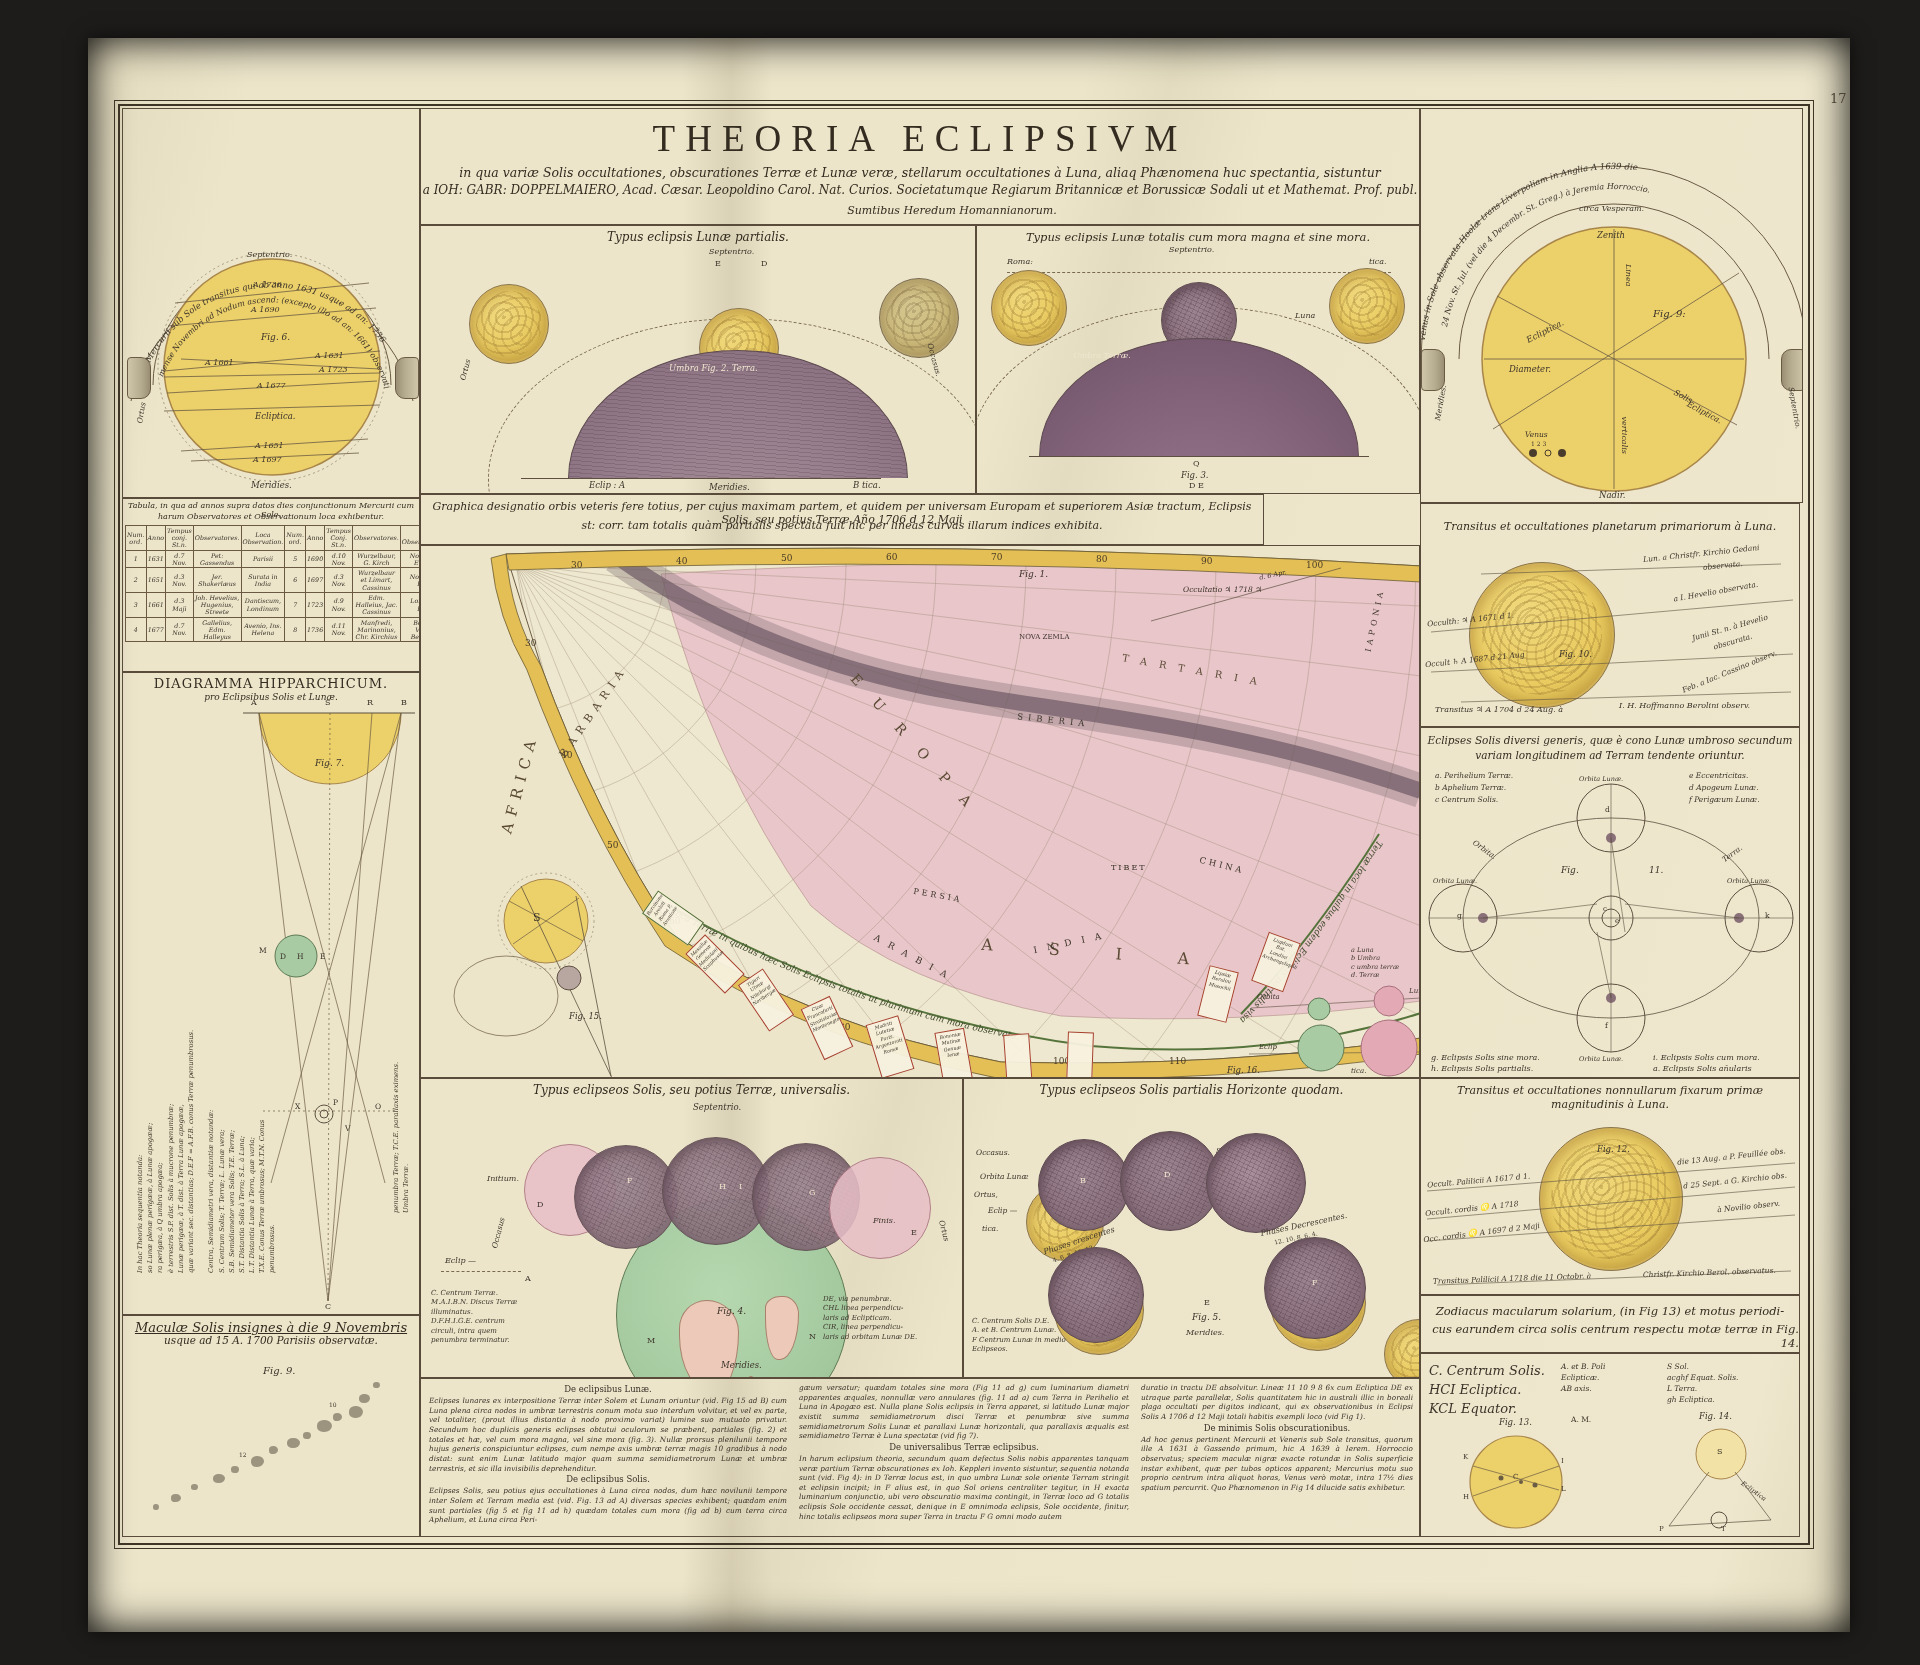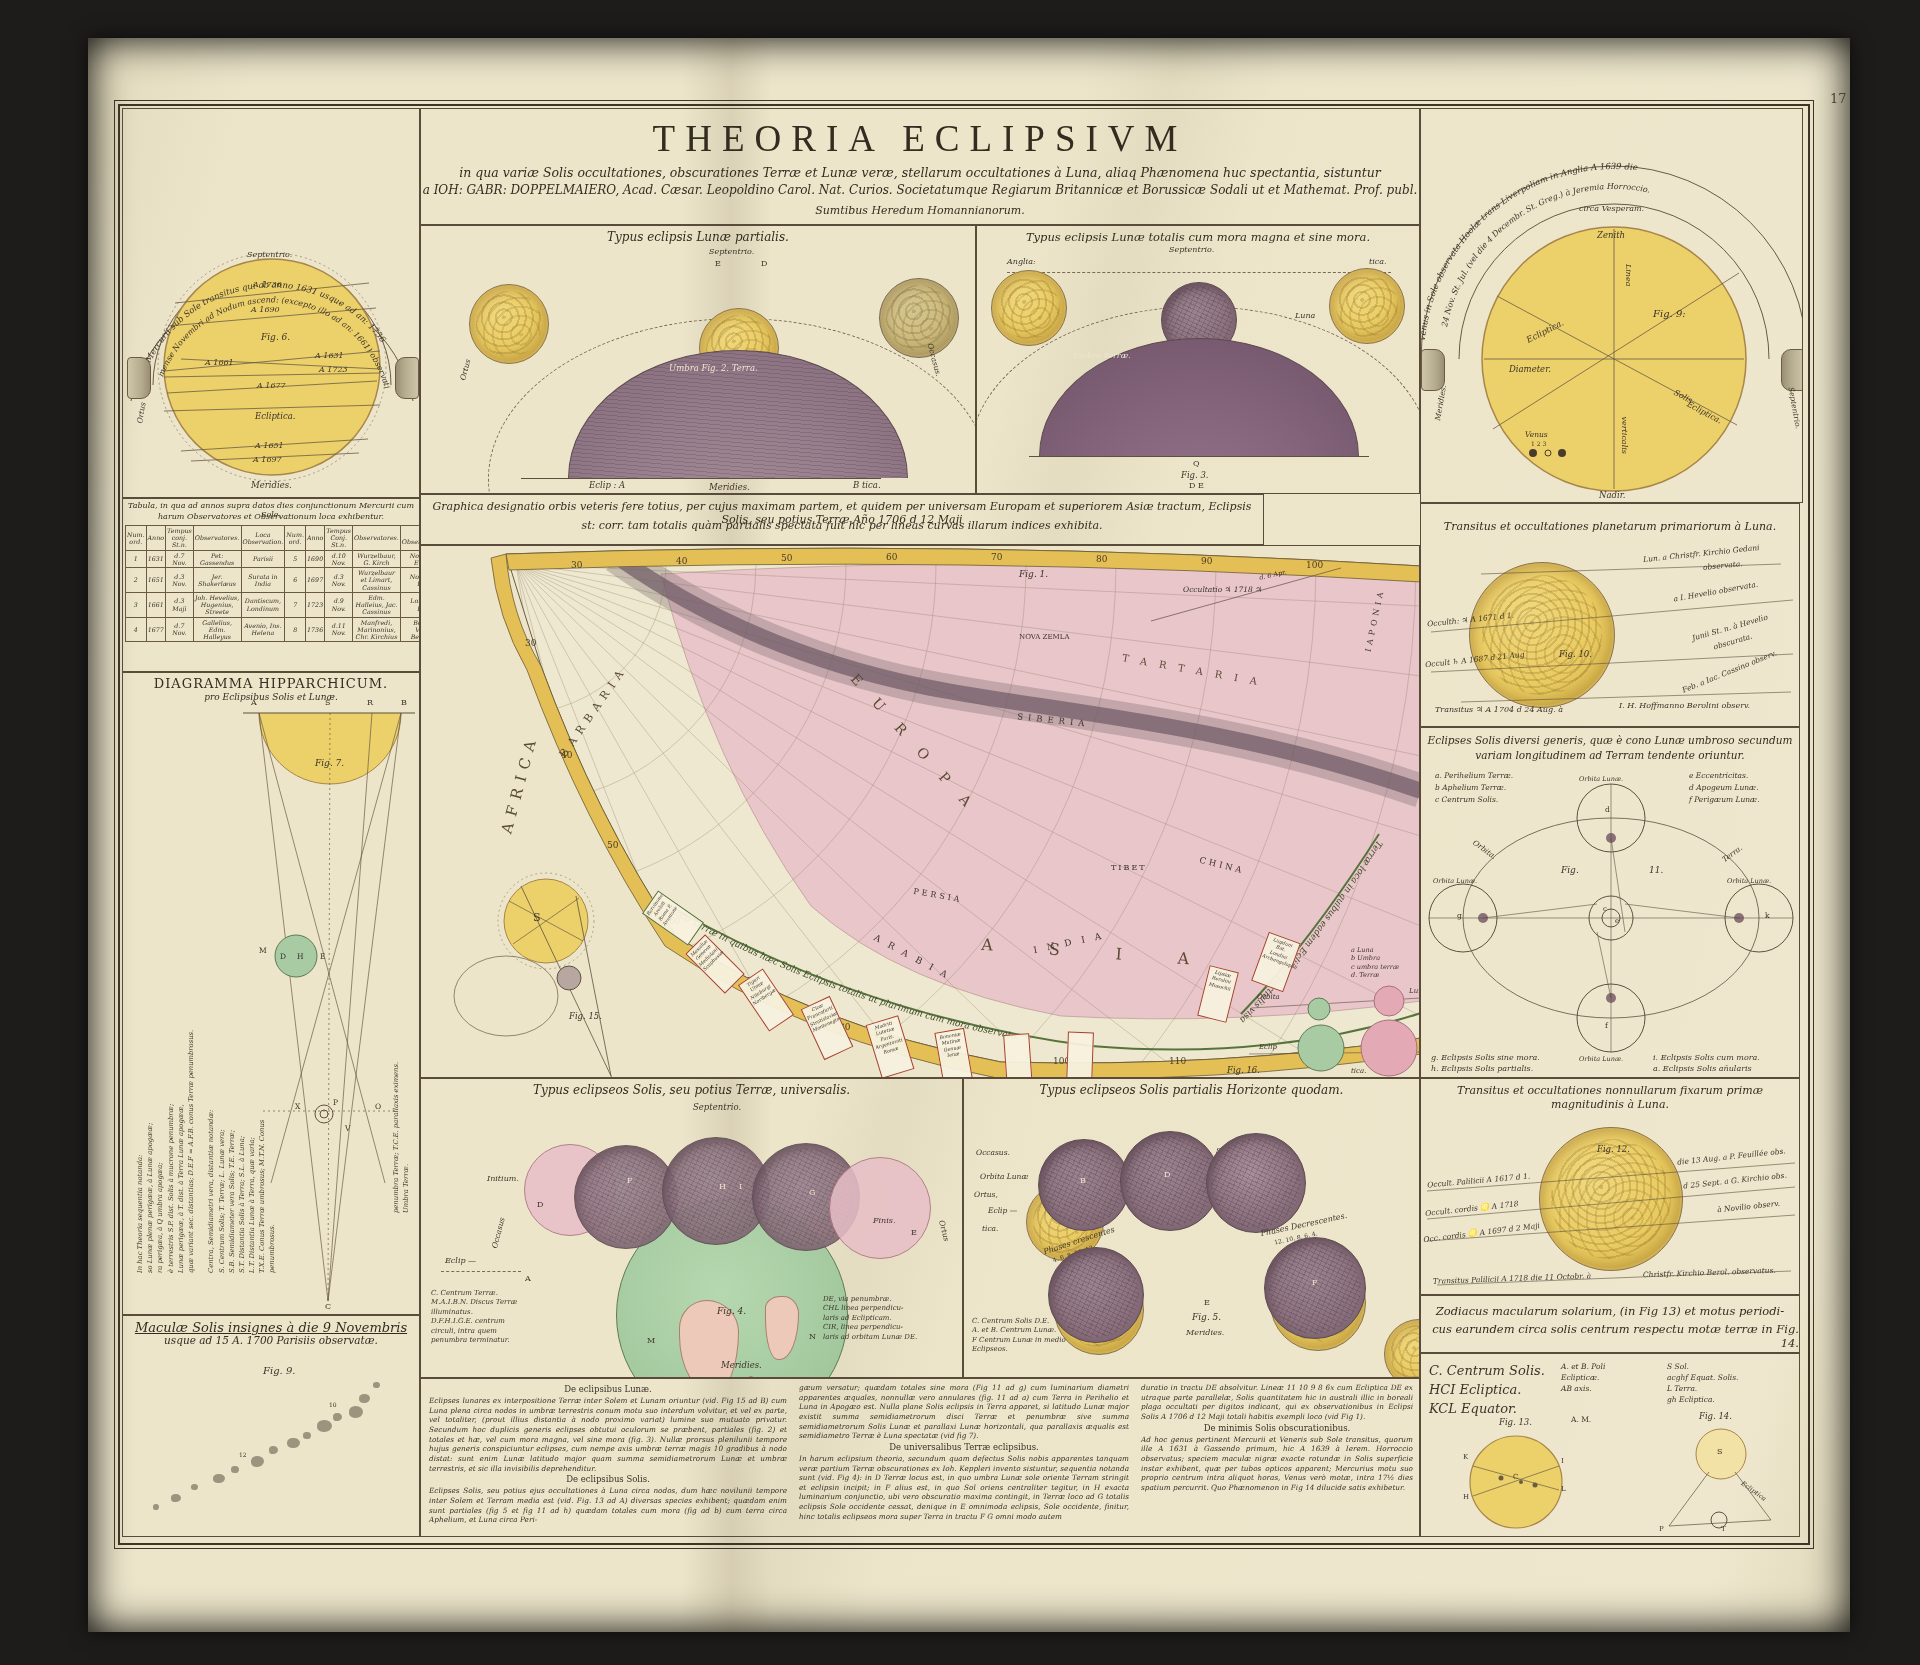--- a/index.html
+++ b/index.html
@@ -105,21 +105,21 @@
   <span class="L" style="left:132px;top:333px;font-size:8px;">A 1651</span>
   <span class="L" style="left:130px;top:347px;font-size:8px;">A 1697</span>
   <span class="L" style="left:128px;top:372px;font-size:8.5px;">Meridies.</span>
   <span class="L" style="left:8px;top:300px;font-size:7.5px;transform:rotate(-80deg);">Ortus</span>
  </div>
 
  <div class="P" style="left:420px;top:108px;width:1000px;height:117px;">
   <div class="hd R" style="top:8px;font-size:37px;letter-spacing:10px;font-family:'Liberation Serif',serif;">THEORIA ECLIPSIVM</div>
   <div class="hd" style="top:56px;font-size:12.5px;">in qua variæ Solis occultationes, obscurationes Terræ et Lunæ veræ, stellarum occultationes à Luna, aliaq Phænomena huc spectantia, sistuntur</div>
   <div class="hd" style="top:74px;font-size:12px;">a IOH: GABR: DOPPELMAIERO, Acad. Cæsar. Leopoldino Carol. Nat. Curios. Societatumque Regiarum Britannicæ et Borussicæ Sodali ut et Mathemat. Prof. publ.</div>
-  <div class="hd" style="top:95px;font-size:11px;">Sumtibus Heredum Homannianorum.</div>
+  <div class="hd" style="top:95px;font-size:11px;padding-left:32px;">Sumtibus Heredum Homannianorum.</div>
  </div>
 
  <div class="P" style="left:420px;top:225px;width:556px;height:269px;">
   <div class="hd" style="top:4px;font-size:12px;">Typus eclipsis Lunæ partialis.</div>
   <span class="L" style="left:288px;top:22px;font-size:8px;">Septentrio.</span>
   <span class="L R" style="left:294px;top:34px;font-size:8px;">E</span>
   <span class="L R" style="left:340px;top:34px;font-size:8px;">D</span>
   <div class="dash" style="left:67px;top:92px;width:500px;height:320px;"></div>
   <div class="moon" style="left:48px;top:58px;width:80px;height:80px;"></div>
   <div class="moon" style="left:278px;top:82px;width:80px;height:80px;"></div>
@@ -133,21 +133,21 @@
   <span class="L" style="left:288px;top:257px;font-size:8.5px;">Meridies.</span>
   <span class="L" style="left:432px;top:255px;font-size:8.5px;">B tica.</span>
   <span class="L" style="left:34px;top:140px;font-size:7.5px;transform:rotate(-75deg);">Ortus</span>
   <span class="L" style="left:496px;top:130px;font-size:7.5px;transform:rotate(75deg);">Occasus.</span>
  </div>
 
  <div class="P" style="left:976px;top:225px;width:444px;height:269px;">
   <div class="hd" style="top:4px;font-size:11.5px;">Typus eclipsis Lunæ totalis cum mora magna et sine mora.</div>
   <span class="L" style="left:192px;top:20px;font-size:8px;">Septentrio.</span>
   <div class="ln" style="left:30px;top:46px;width:384px;height:0;border-top:1px dashed #7a6a52;background:none;"></div>
-  <span class="L" style="left:30px;top:32px;font-size:8px;">Anglia:</span>
+  <span class="L" style="left:30px;top:32px;font-size:8px;">Roma:</span>
   <span class="L" style="left:392px;top:32px;font-size:8px;">tica.</span>
   <div class="dash" style="left:-8px;top:80px;width:460px;height:300px;"></div>
   <div class="moon" style="left:14px;top:44px;width:76px;height:76px;"></div>
   <div class="moon" style="left:352px;top:42px;width:76px;height:76px;"></div>
   <div class="darkmoon" style="left:184px;top:56px;width:76px;height:76px;"></div>
   <div class="dome" style="left:62px;top:112px;width:320px;height:118px;">
         <i style="width:320px;height:236px;background:radial-gradient(circle at 50% 85%,#97788c 0%,#82637a 55%,#6e5268 100%);"></i>
       </div>
   <div class="ln" style="left:52px;top:230px;width:340px;height:1px;"></div>
   <span class="L" style="left:96px;top:126px;font-size:8px;color:#efe5cf;">Umbra Terræ.</span>

